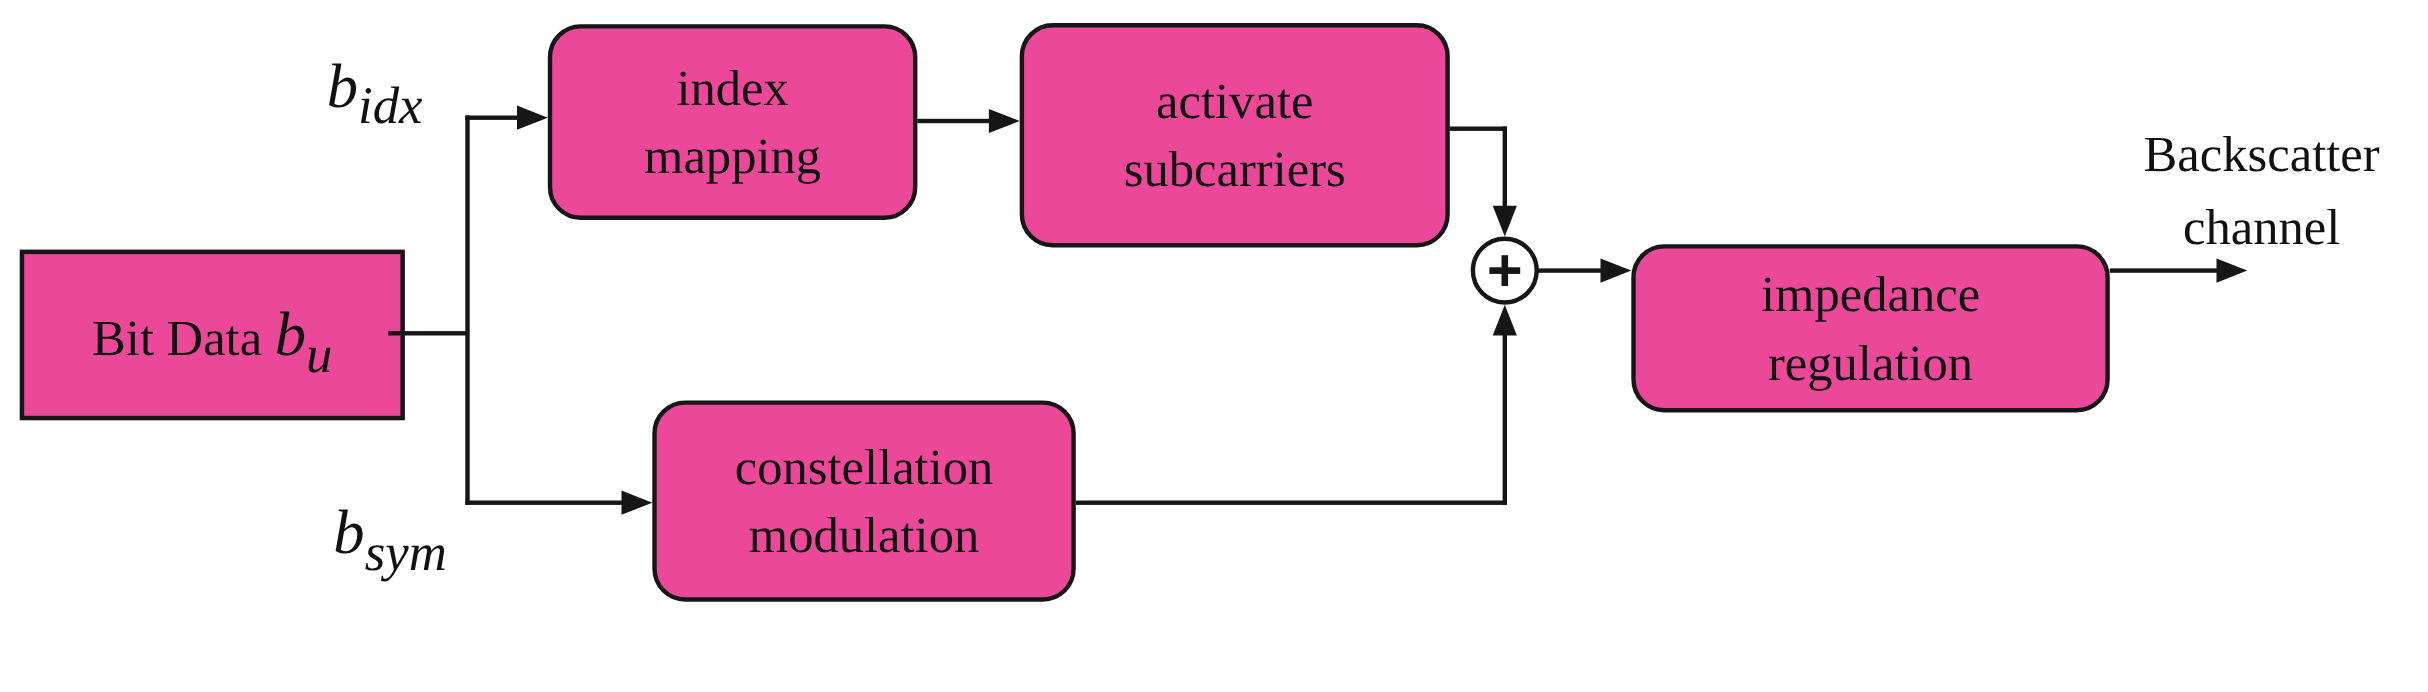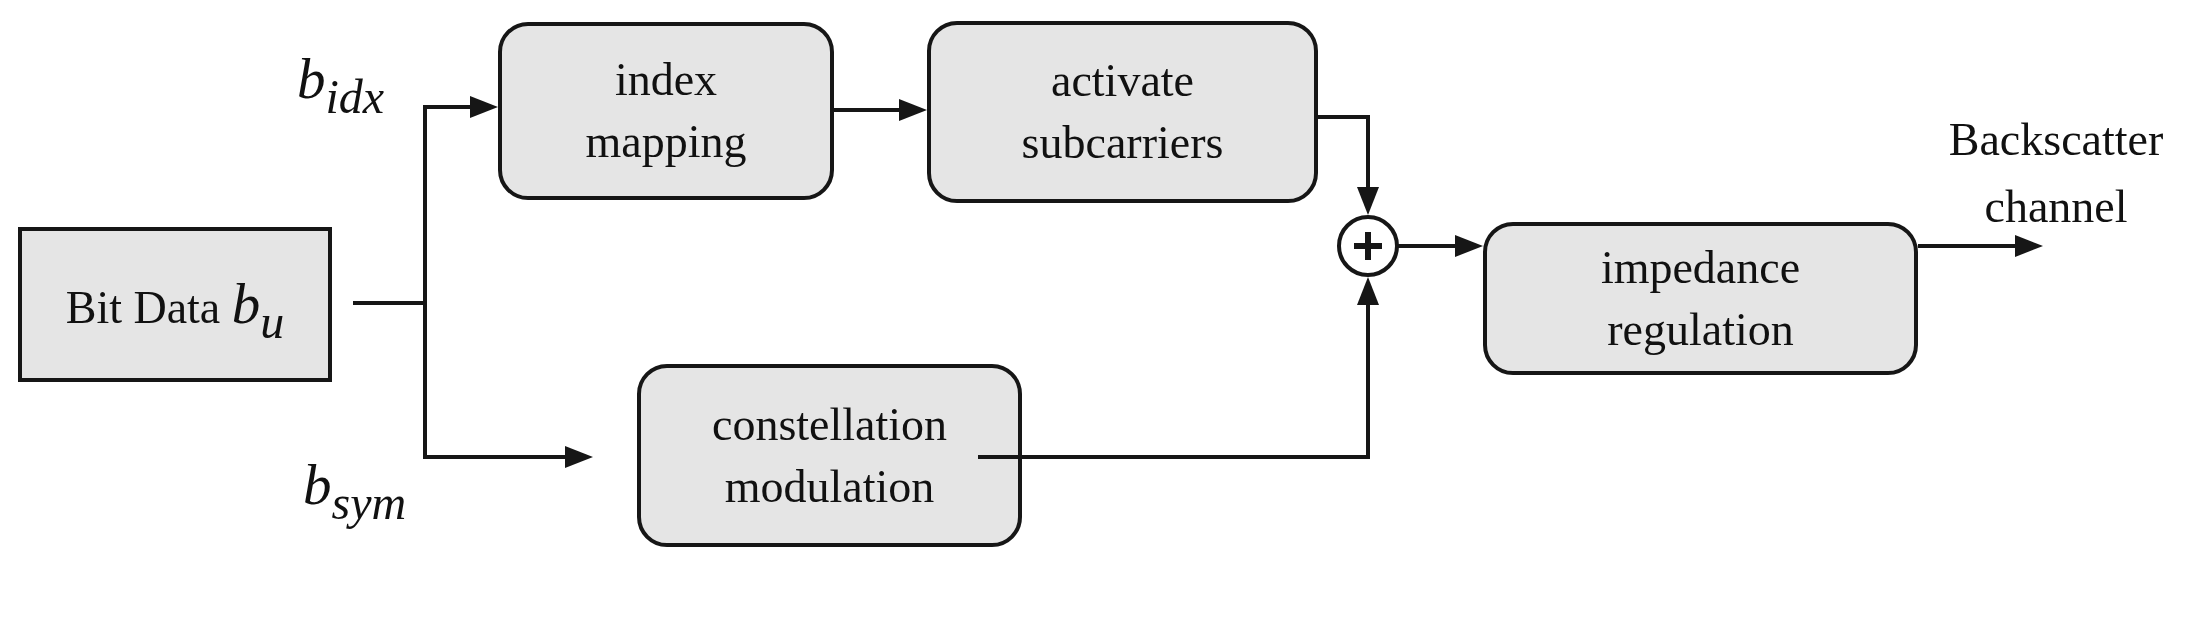--- a/index.html
+++ b/index.html
@@ -10,21 +10,21 @@
     background: #ffffff;
     font-family: "Liberation Serif", serif;
     color: #111111;
     overflow: hidden;
   }
   
   .box {
     position: absolute;
     box-sizing: border-box;
     border: 4px solid #161616;
-    background: #e5e5e5;
+    background: #ec4899;
     display: flex;
     align-items: center;
     justify-content: center;
     text-align: center;
   }
   .rounded { border-radius: 30px; }
   .box .label {
     display: block;
     font-size: 46px;
     line-height: 62px;
@@ -60,35 +60,35 @@
     line-height: 65px;
     text-align: center;
     white-space: pre-line;
   }
 </style>
 </head>
 <body>
 
 <div class="canvas">
 
-  <div class="box" style="left:18px; top:227px; width:314px; height:155px;">
+  <div class="box" style="left:18px; top:227px; width:350px; height:155px;">
     <span class="label" style="line-height:normal;"><span class="prefix">Bit Data </span><span class="mvar">b</span><span class="msub">u</span></span>
   </div>
 
   <div class="box rounded" style="left:498px; top:22px; width:336px; height:178px;">
     <span class="label">index
 mapping</span>
   </div>
 
-  <div class="box rounded" style="left:927px; top:21px; width:391px; height:182px;justify-content:center;">
+  <div class="box rounded" style="left:927px; top:21px; width:391px; height:204px;justify-content:center;">
     <span class="label">activate
 subcarriers</span>
   </div>
 
-  <div class="box rounded" style="left:593px; top:364px; width:385px; height:183px;margin-left:44px;">
+  <div class="box rounded" style="left:593px; top:364px; width:385px; height:183px;">
     <span class="label">constellation
 modulation</span>
   </div>
 
   <div class="box rounded" style="left:1483px; top:182px; width:435px; height:153px;margin-top:40px;">
     <span class="label">impedance
 regulation</span>
   </div>
 
   <div class="mathlabel" style="left:297px; top:50px;">

